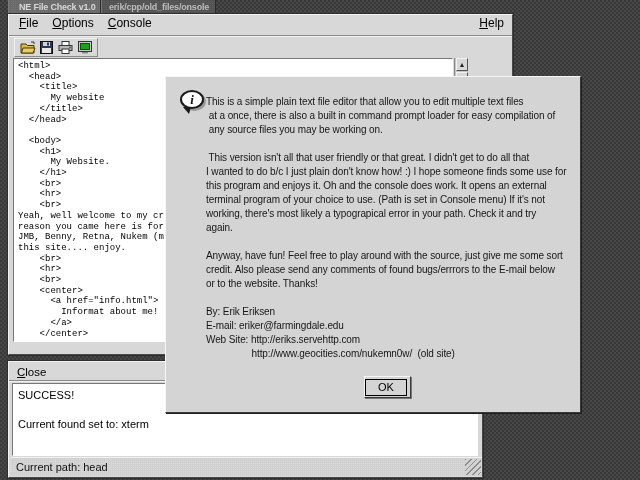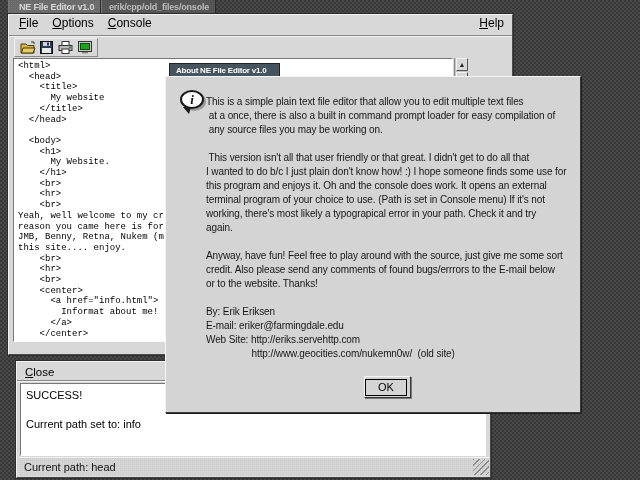--- a/index.html
+++ b/index.html
@@ -68,21 +68,21 @@
   }
   .vscroll { position:absolute; left:445px; top:43px; width:14px; height:284px;
     background:#c4c4c4; border-left:1px solid #8a8a8a; }
   .vscroll .arrow-btn { position:absolute; left:1px; top:0; width:12px; height:13px;
     background:#d8d8d8; border:1px solid; border-color:#f2f2f2 #555 #555 #f2f2f2;
     font-size:7px; line-height:12px; text-align:center; color:#222; }
   .vscroll .thumb { position:absolute; left:1px; top:14px; width:12px; height:26px;
     background:#d8d8d8; border:1px solid; border-color:#f2f2f2 #555 #555 #f2f2f2; }
 
   
-  #console-window { left:16px; top:361px; width:475px; height:117px; z-index:2; }
+  #console-window { left:8px; top:361px; width:475px; height:117px; z-index:2; }
   .close-bar { position:absolute; left:0; top:1px; width:100%; height:18px;
     display:flex; align-items:center; padding-left:8px;
     border-bottom:1px solid #8a8a8a; box-shadow:0 1px 0 #f2f2f2; }
   .console-out {
     position:absolute; left:3px; top:21px; width:466px; height:73px;
     background:#fff; border:1px solid; border-color:#777 #fff #fff #777;
     font-size:11px; line-height:14.5px; color:#000;
     white-space:pre; padding:4px 0 0 5px; overflow:hidden;
   }
   .status-bar {
@@ -130,21 +130,21 @@
     display:flex; align-items:center; justify-content:flex-start;
   }
   .ok-inner { border:1px solid #000; padding:0 12px; font-size:11px; line-height:15px; color:#000; }
 
   
   svg { display:block; }
 </style>
 </head>
 <body>
 
-<div class="abs task-tab active">NE File Editor v1.0</div>
+<div class="abs task-tab active">NE File Check v1.0</div>
 <div class="abs task-tab inactive">erik/cpp/old_files/onsole</div>
 
 <div class="abs win" id="editor-window">
   <div class="menubar">
     <span class="menu-item"><u>F</u>ile</span>
     <span class="menu-item"><u>O</u>ptions</span>
     <span class="menu-item"><u>C</u>onsole</span>
     <span class="menu-spacer"></span>
     <span class="menu-item" style="margin-right:0"><u>H</u>elp</span>
   </div>
@@ -216,27 +216,26 @@
     <div class="thumb"></div>
   </div>
 </div>
 
 <div class="abs win" id="console-window">
   <div class="close-bar">
     <span class="menu-item" style="font-size:11.5px"><u>C</u>lose</span>
   </div>
   <div class="console-out">SUCCESS!
 
-Current path set to: info</div>
+Current found set to: xterm</div>
   <div class="status-bar">Current path: head</div>
   <div class="resize-grip"></div>
 </div>
 
 <div class="abs" id="about-dialog">
-  <div class="dlg-title">About NE File Editor v1.0</div>
   <div class="dlg-body">
     <div class="info-icon">
       <div class="info-bubble">i</div>
       <div class="info-tail"></div>
     </div>
     <div class="dlg-text">This is a simple plain text file editor that allow you to edit multiple text files
  at a once, there is also a built in command prompt loader for easy compilation of
  any source files you may be working on.
 
  This version isn't all that user friendly or that great. I didn't get to do all that

